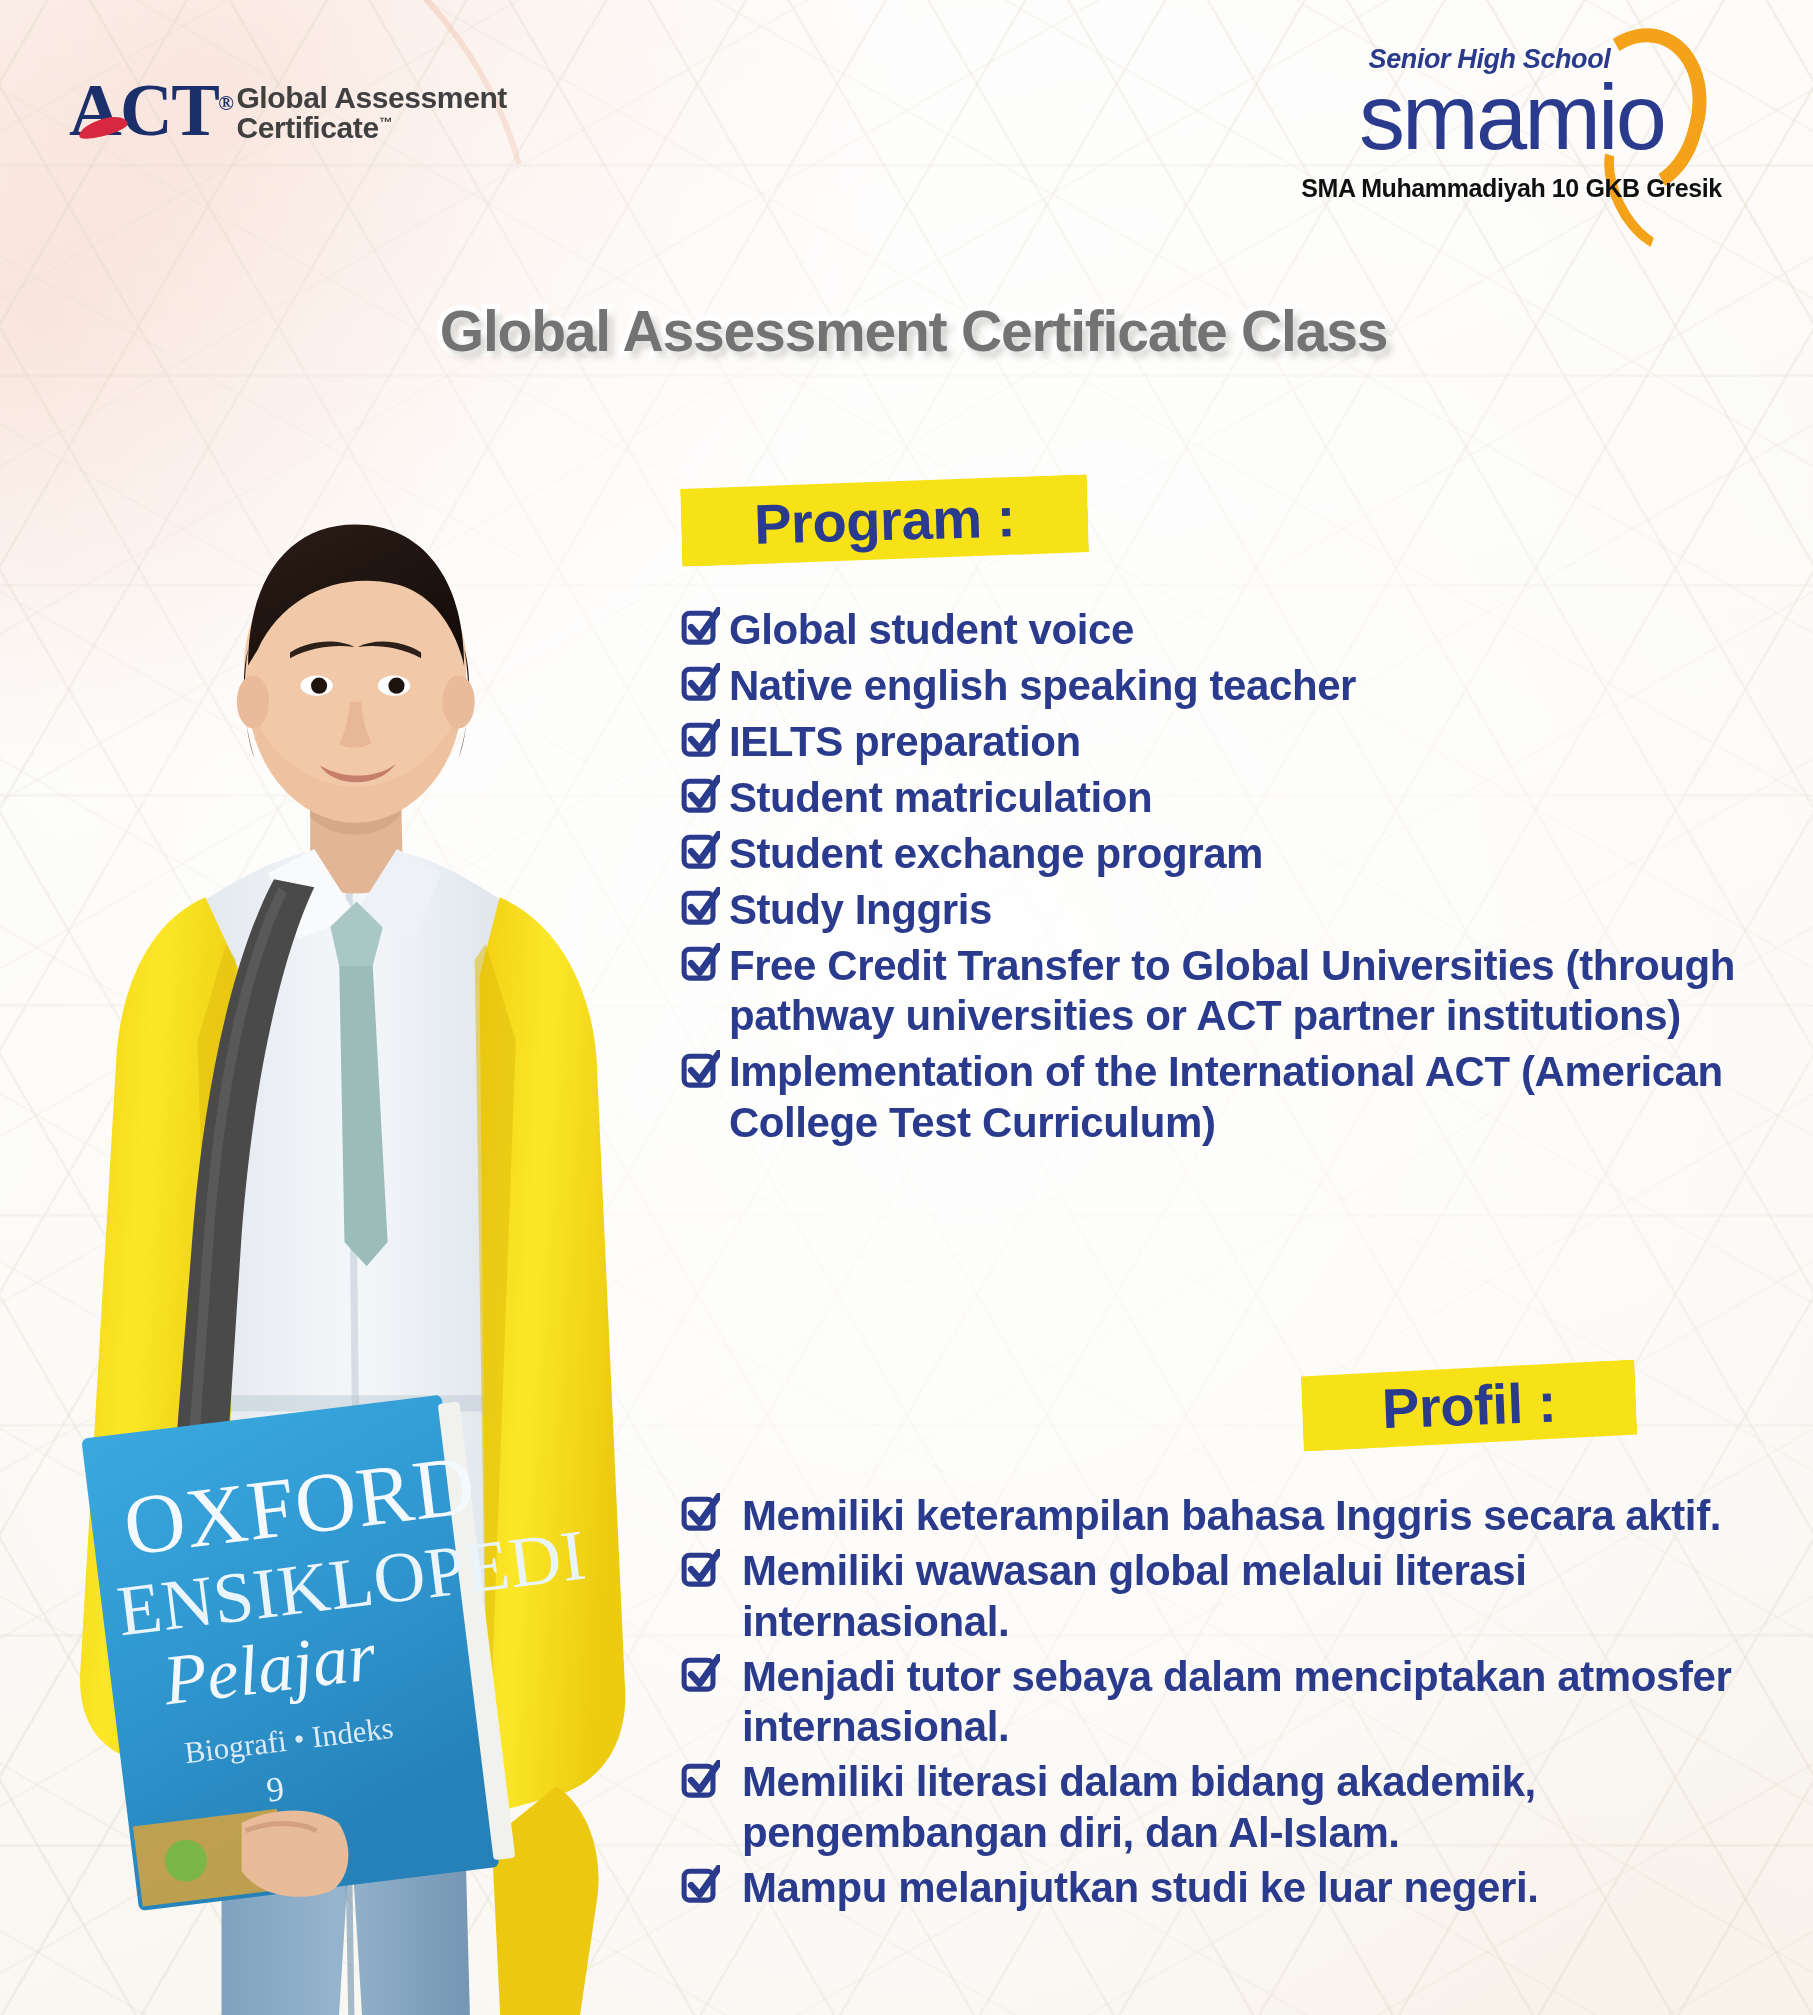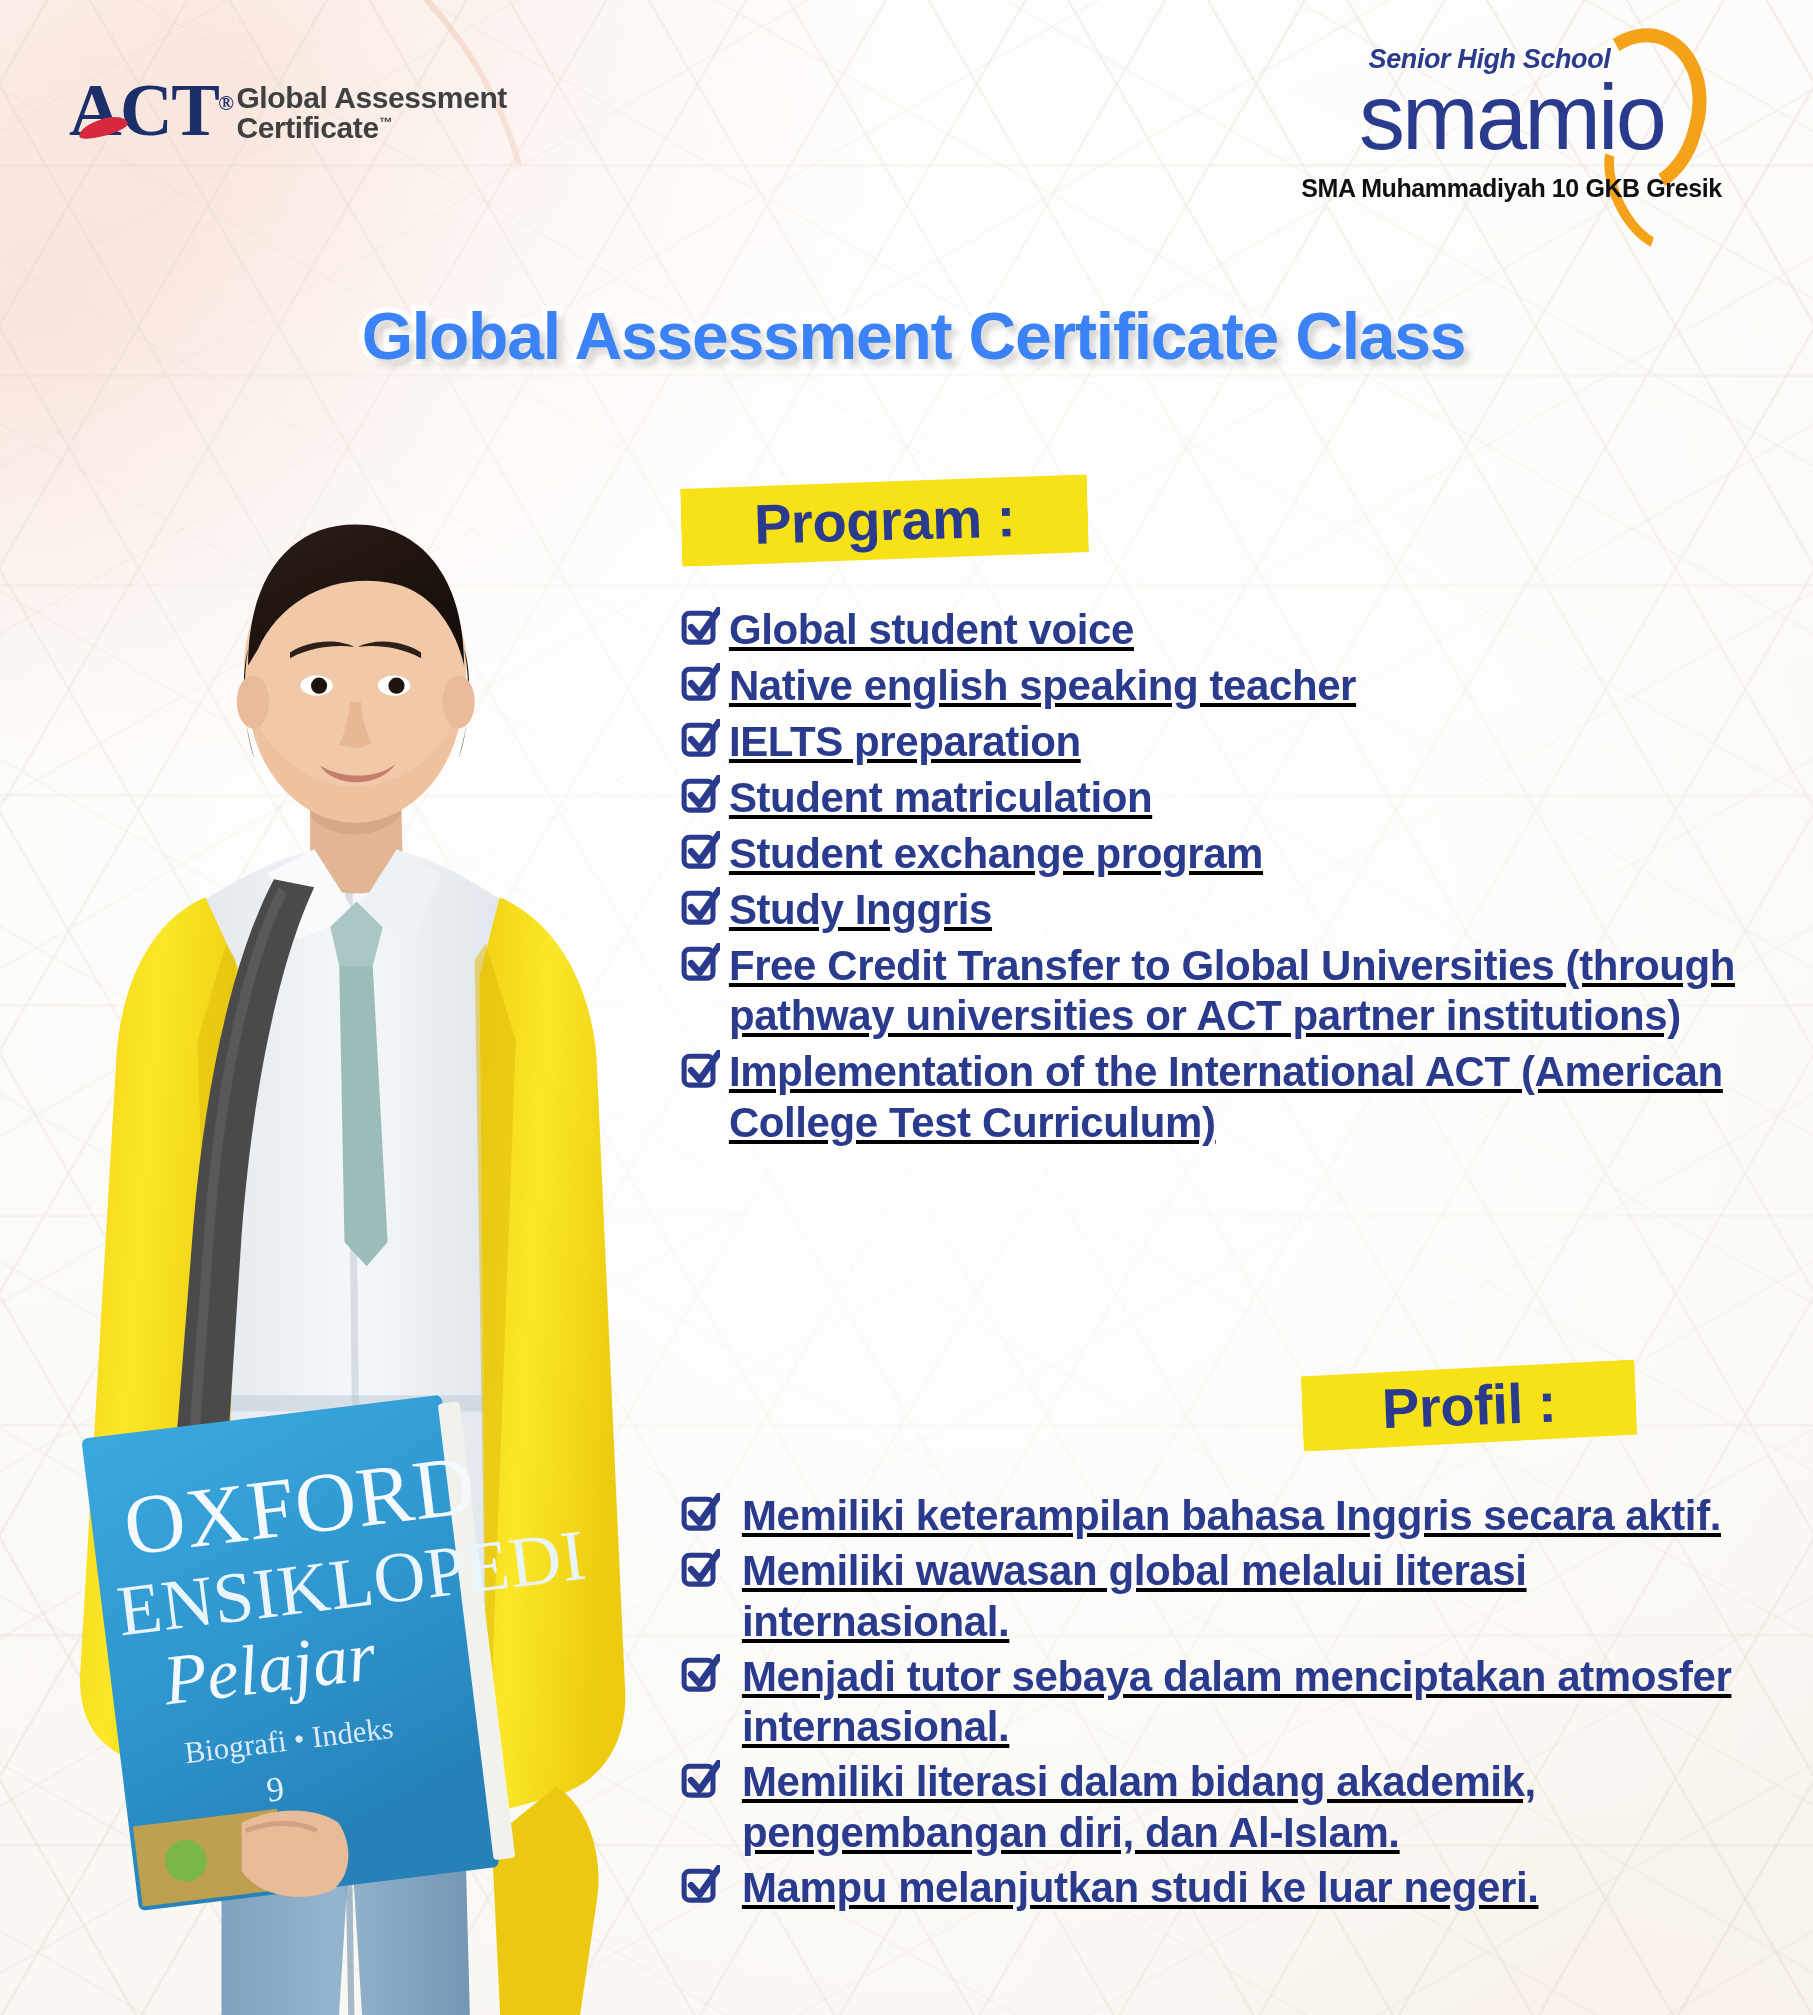--- a/index.html
+++ b/index.html
@@ -76,21 +76,21 @@
   .sm-arc2{ position:absolute; z-index:1; right:57px; top:52px; width:77px; height:133px;
     border:10.5px solid #f5a21b; border-radius:50%;
     border-color:transparent transparent transparent #f5a21b;
     transform:rotate(-26deg); }
   .sm-sub{ font-weight:700; font-size:25px; color:#101010; letter-spacing:-0.4px;
     position:relative; z-index:3; margin-top:1.6px; }
 
   
   .title{
     position:absolute; left:13px; right:0; top:298px; text-align:center;
-    font-weight:700; font-size:66px; letter-spacing:-1.2px; color:#3b82f6;
+    font-weight:700; font-size:57px; letter-spacing:-1.2px; color:#737373;
     font-stretch:condensed;
     -webkit-text-stroke:10.5px #ffffff;
     paint-order:stroke fill;
     text-shadow:5.6px 6.4px 6.4px rgba(120,115,105,0.30);
   }
 
   
   .student{ position:absolute; left:32px; top:476px; width:629px; height:1676px; }
   .sv{ position:absolute; inset:0; }
 
@@ -106,21 +106,21 @@
     clip-path:polygon(0 4%,100% 0,100% 96%,0 100%); }
   .badge-profil{  left:1302px; top:1366px; width:334px; height:79px;
     font-size:56px; letter-spacing:-0.4px; transform:rotate(-2.2deg);
     clip-path:polygon(0 5%,100% 0,100% 95%,0 100%); }
 
   
   .list{ position:absolute; }
   .list-program{ left:681px; top:605px; width:1096px; }
   .list-profil { left:681px; top:1491px; width:1096px; }
 
-  .li{ display:flex; align-items:flex-start; margin-bottom:4px;text-decoration:underline; }
+  .li{ display:flex; align-items:flex-start; margin-bottom:4px; }
   .li-box{ flex:0 0 auto; width:39px; margin-right:8.9px; margin-top:2.4px; }
   .li-text{ color:#2a3a8c; font-weight:700; font-stretch:condensed;
     letter-spacing:-0.4px; line-height:1.20; }
   .list-program .li-text{ font-size:42px; }
   .list-profil  .li-text{ font-size:42px;margin-left:13px; }
   .list-program .li{ margin-bottom:5.6px; }
   .list-profil  .li{ margin-bottom:4.8px; }
 </style>
 </head>
 <body>

